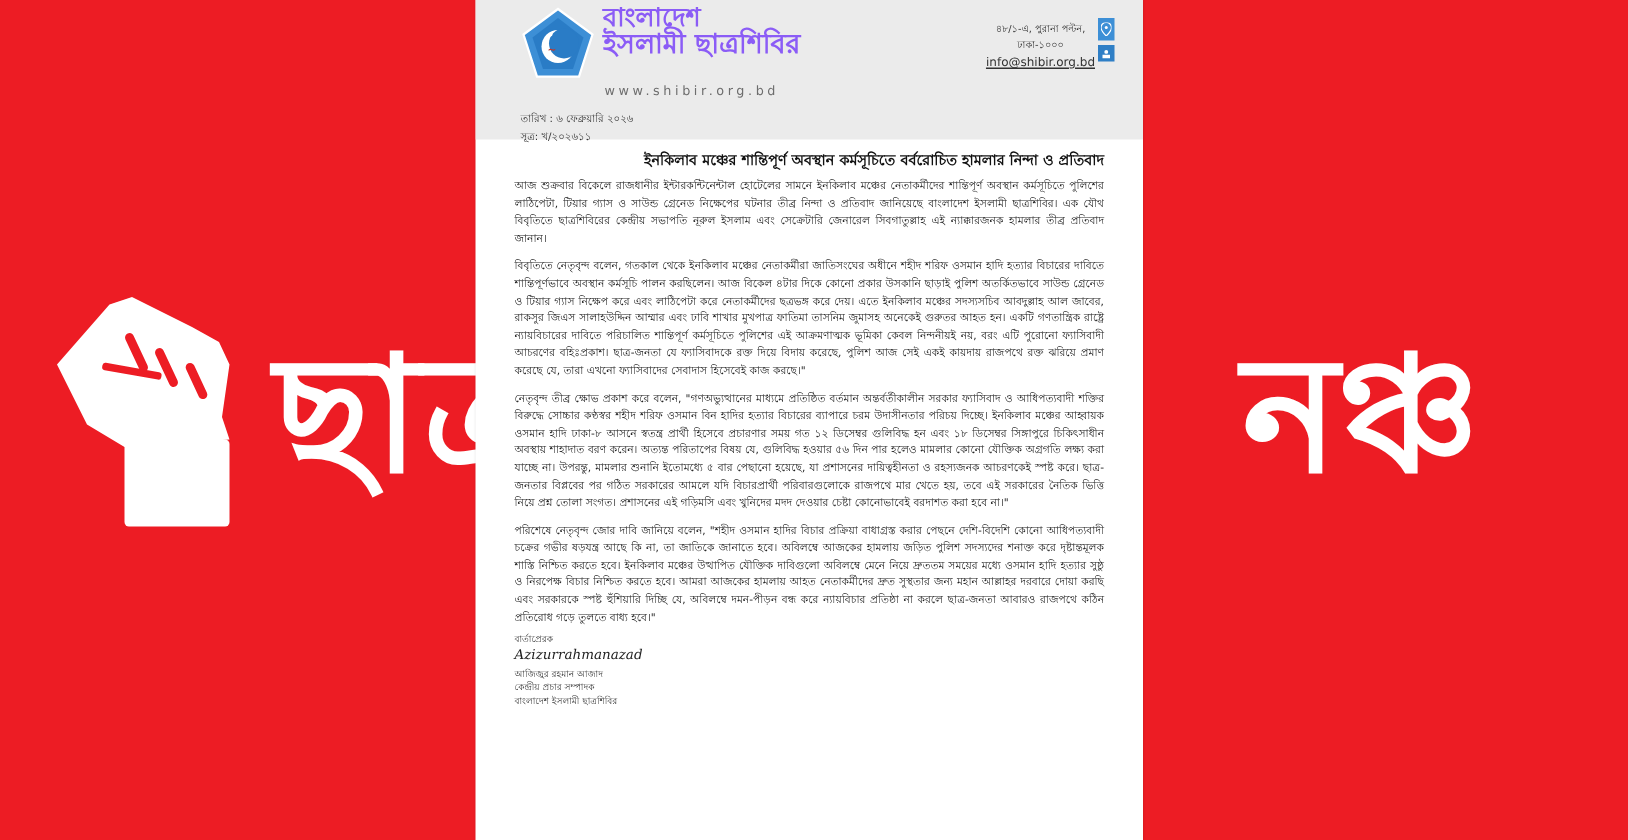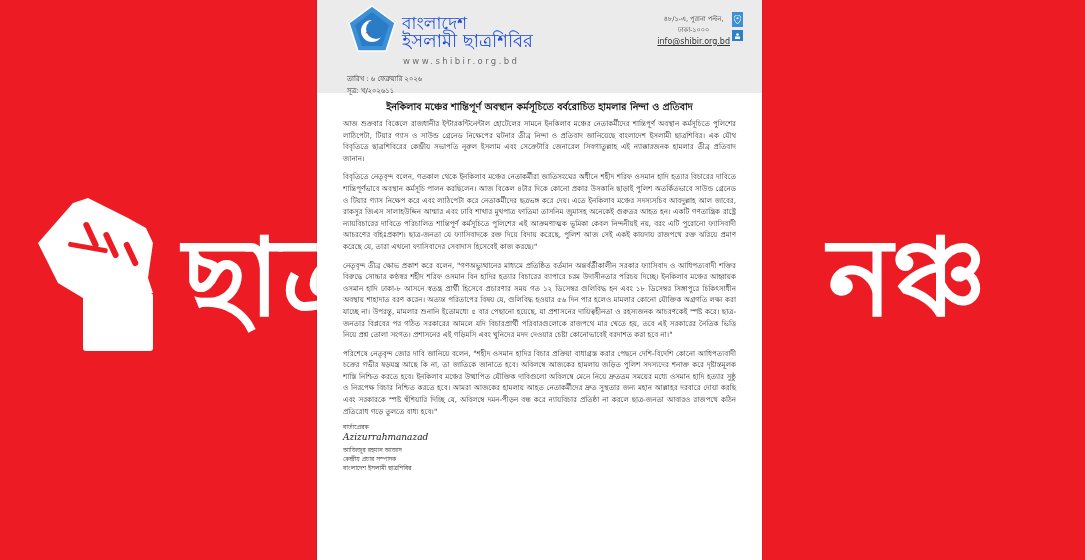--- a/index.html
+++ b/index.html
@@ -35,22 +35,22 @@
     box-shadow: 0 0 2px rgba(0,0,0,0.25);
     overflow: hidden;
   }
   .doc-header {
     background: #ebebeb; height: 93px; position: relative;
   }
   .logo {
     position: absolute; left: 30px; top: 4px; width: 50px; height: 50px;
   }
   .org-name {
-    position: absolute; left: 85px; top: 15px; color: #1d4ed8;
-    font-weight: normal; line-height: 17px;
+    position: absolute; left: 85px; top: 4px; color: #8b5cf6;
+    font-weight: bold; line-height: 17px;
   }
   .org-name .l1 { font-size: 17px; display:block; }
   .org-name .l2 { font-size: 18px; display:block; }
   .org-url {
     position: absolute; left: 86px; top: 56px; color: #6d6d6d;
     font-size: 8.5px; letter-spacing: 2.4px;
   }
   .contact {
     position: absolute; right: 32px; top: 14px; text-align: center;
     font-size: 6.5px; color: #333; line-height: 11px;
@@ -62,21 +62,21 @@
   .ci { width: 11px; height: 15px; background: #3d8fd6; margin-bottom: 3px; position: relative;}
   .ci.sm { height: 11px; background: #2f7fc6; }
   .ci svg { position:absolute; left:2px; top:3px; }
   .date-row {
     position: absolute; left: 0; right: 0; top: 73px;
     font-size: 6.8px; color: #333; padding: 0 30px;
     display: flex; justify-content: space-between; flex-direction: column;
   }
   .doc-body { padding: 6px 26px 0 26px; }
   .title {
-    text-align: center; font-weight: bold; font-size: 9.6px; color: #111;
+    text-align: right; font-weight: bold; font-size: 9.6px; color: #111;
     margin-top: 1px; margin-bottom: 3px; white-space: nowrap;
   }
   .para {
     font-size: 7.1px; line-height: 11.6px; color: #222; text-align: justify;
     margin-bottom: 7px;
   }
   .sign { font-size: 6px; color: #333; line-height: 9px; margin-top: -2px; }
   .signature {
     font-family: "DejaVu Serif", serif; font-style: italic; font-size: 9px;
     color: #222; margin: 2px 0 3px 0;

